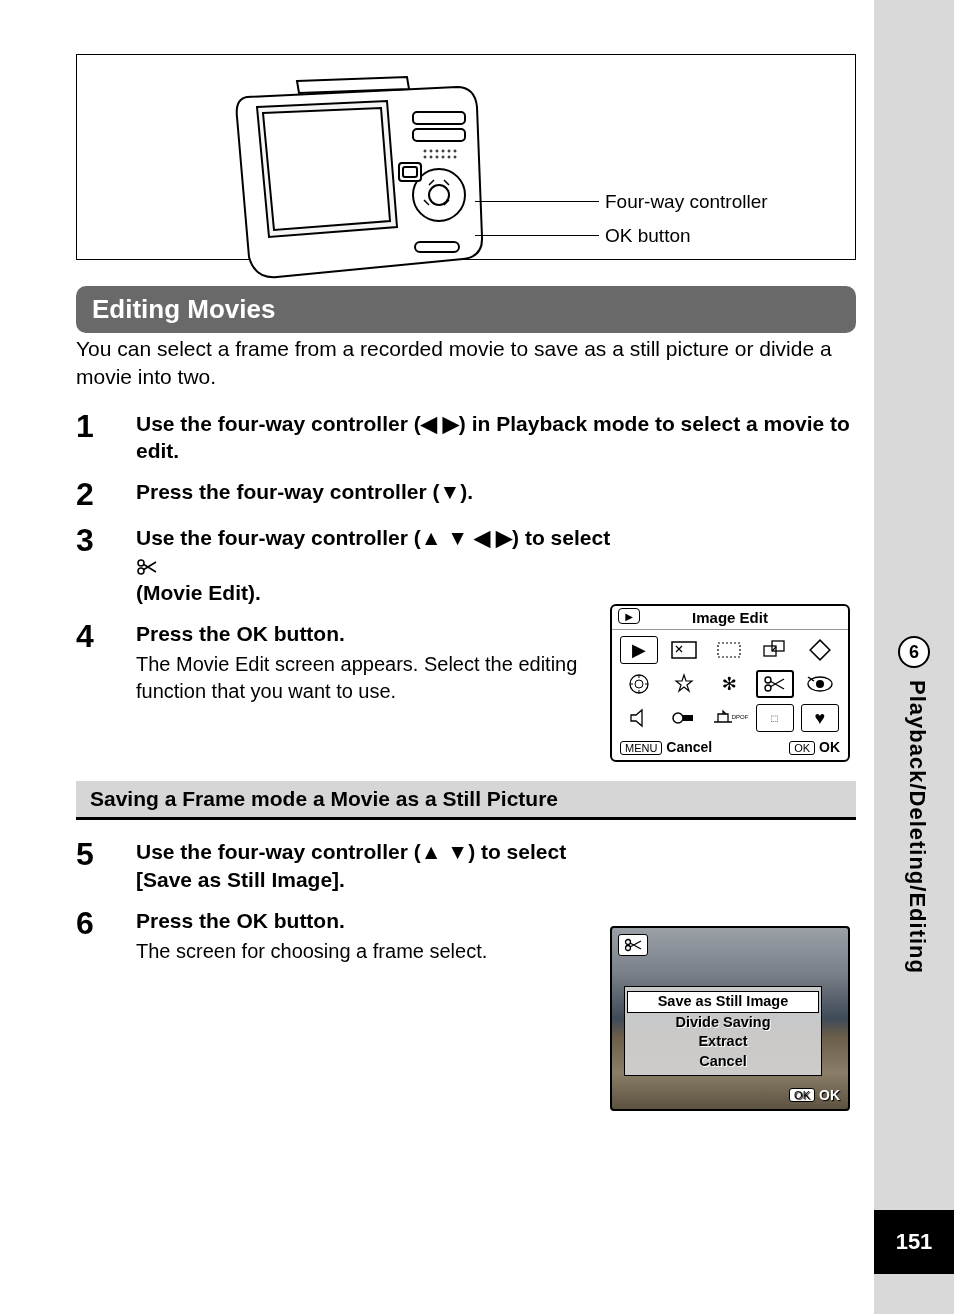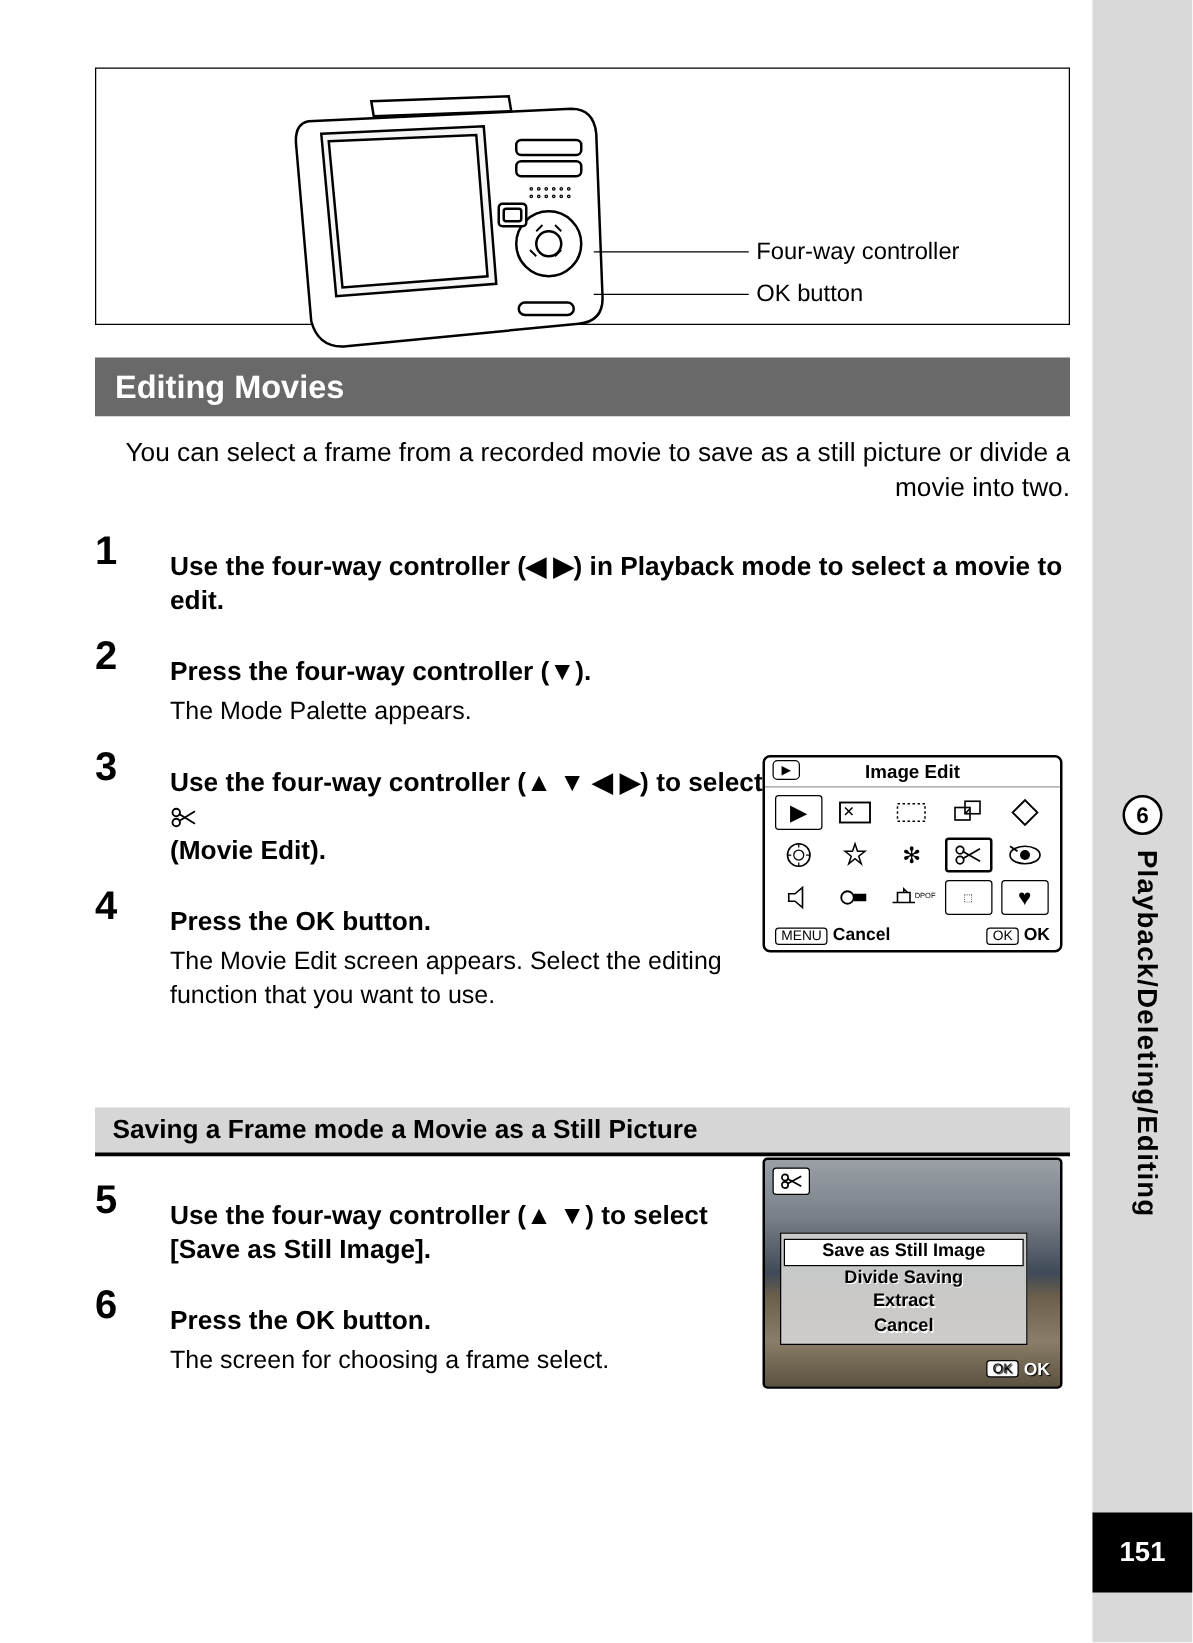--- a/index.html
+++ b/index.html
@@ -12,28 +12,28 @@
 
   .content { position: absolute; left: 76px; top: 54px; width: 780px; }
 
   
   .camera-box { border: 1px solid #000; height: 206px; position: relative; }
   .camera-svg { position: absolute; left: 130px; top: 12px; }
   .callout-line { position: absolute; background: #000; height: 1px; }
   .callout-label { position: absolute; font-size: 19px; }
 
   
-  .section-bar { background: #696969; color: #fff; font-size: 26px; font-weight: bold; padding: 8px 16px; margin-top: 26px; }
-
-  .intro { font-size: 21px; margin-top: 16px; line-height: 1.35; text-align: right; }
+  .section-bar { background: #696969; color: #fff; font-size: 26px; font-weight: bold; padding: 8px 16px; margin-top: 26px; border-radius: 10px; }
+
+  .intro { font-size: 21px; margin-top: 2px; line-height: 1.35; }
 
   .steps { margin-top: 18px; }
   .step { display: flex; margin-bottom: 14px; }
   .step-num { width: 60px; font-size: 32px; font-weight: bold; line-height: 1; }
-  .step-body { flex: 1; margin-top: 16px; }
+  .step-body { flex: 1; }
   .step-h { font-size: 21px; font-weight: bold; line-height: 1.3; }
   .step-sub { font-size: 20px; margin-top: 4px; line-height: 1.35; }
   .step-narrow .step-body { max-width: 480px; }
 
   .arrow { font-family: "Arial Unicode MS", Arial, sans-serif; }
 
   
   .palette-screen { position: absolute; left: 534px; top: 550px; width: 240px; border: 2px solid #000; border-radius: 6px; background: #fff; }
   .palette-header { display: flex; align-items: center; justify-content: center; position: relative; border-bottom: 1px solid #999; padding: 3px 0; }
   .palette-play { position: absolute; left: 6px; top: 2px; width: 22px; height: 16px; border: 1.5px solid #000; border-radius: 4px; display:flex; align-items:center; justify-content:center; font-size:10px; }
@@ -120,21 +120,20 @@
           </div>
         </div>
       </div>
 
       <div class="step">
         <div class="step-num">2</div>
         <div class="step-body">
           <div class="step-h">
             <span>Press the four-way controller (</span><span class="arrow">▼</span><span>).</span>
           </div>
-          <div class="step-sub">The Mode Palette appears.</div>
         </div>
       </div>
 
       <div class="step step-narrow">
         <div class="step-num">3</div>
         <div class="step-body">
           <div class="step-h">
             <span>Use the four-way controller (</span><span class="arrow">▲ ▼ ◀ ▶</span><span>) to select </span>
             <span>
               <svg width="22" height="18" viewBox="0 0 22 18" style="vertical-align:-3px">

